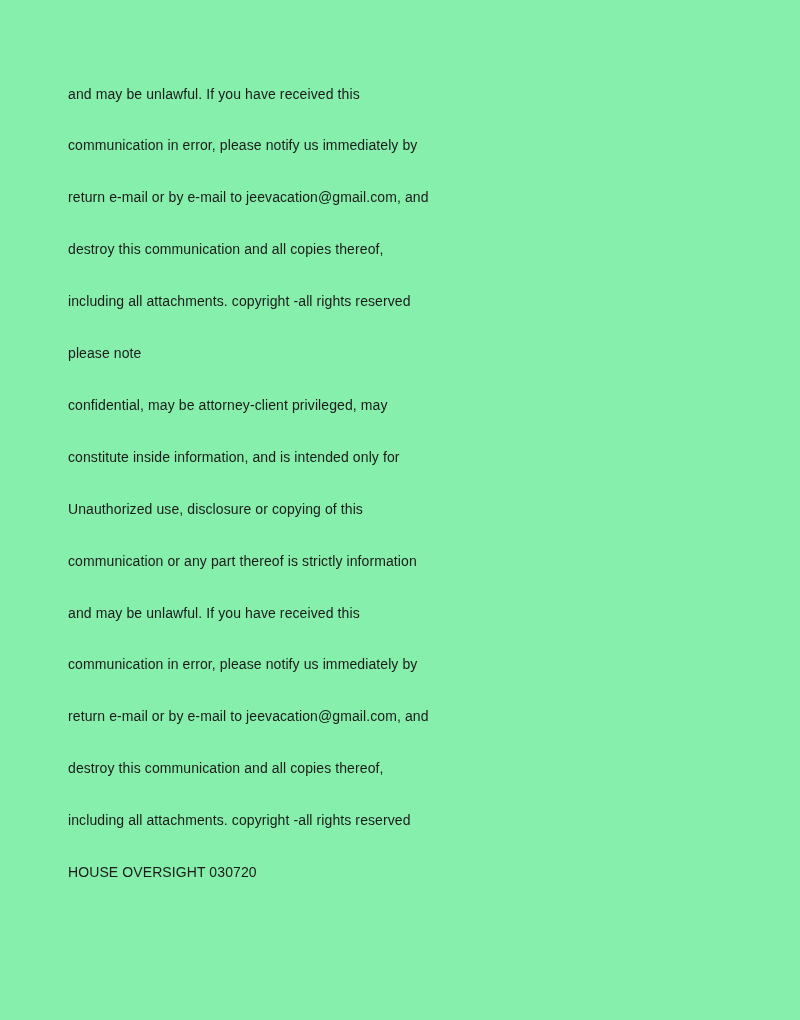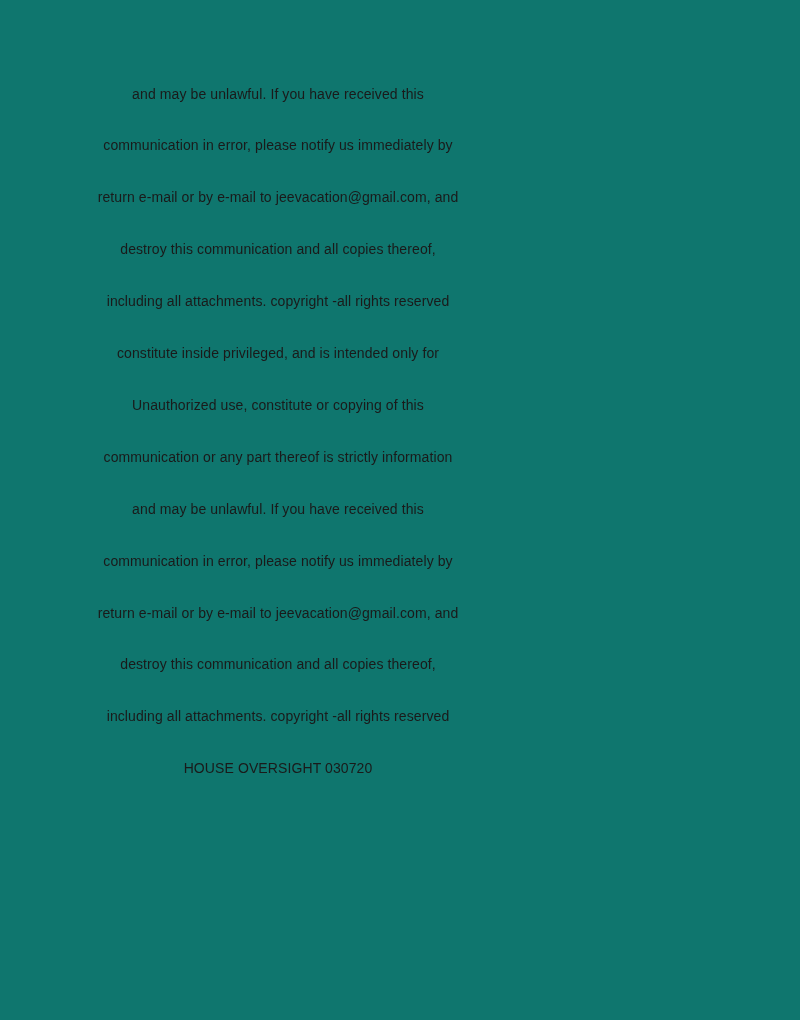--- a/index.html
+++ b/index.html
@@ -13,22 +13,21 @@
     overflow: hidden;
     position: relative;
     font-family: "Liberation Sans", "DejaVu Sans", sans-serif;
   }
   .page {
     position: absolute;
     left: 0;
     top: 0;
     width: 800px;
     height: 1020px;
-    background: #0f766e;
-    text-align: center;
+    background: #86efac;
   }
   .doc-text {
     position: absolute;
     left: 68px;
     top: 51px;
     width: 420px;
     color: #1a1a1a;
     font-size: 14px;
     line-height: 17.3px;
     letter-spacing: 0.1px;
@@ -41,22 +40,24 @@
 </head>
 <body>
 
 <div class="page">
   <div class="doc-text">
     <div class="line">and may be unlawful. If you have received this</div>
     <div class="line">communication in error, please notify us immediately by</div>
     <div class="line">return e-mail or by e-mail to jeevacation@gmail.com, and</div>
     <div class="line">destroy this communication and all copies thereof,</div>
     <div class="line">including all attachments. copyright -all rights reserved</div>
-    <div class="line">constitute inside privileged, and is intended only for</div>
-    <div class="line">Unauthorized use, constitute or copying of this</div>
+    <div class="line">please note</div>
+    <div class="line">confidential, may be attorney-client privileged, may</div>
+    <div class="line">constitute inside information, and is intended only for</div>
+    <div class="line">Unauthorized use, disclosure or copying of this</div>
     <div class="line">communication or any part thereof is strictly information</div>
     <div class="line">and may be unlawful. If you have received this</div>
     <div class="line">communication in error, please notify us immediately by</div>
     <div class="line">return e-mail or by e-mail to jeevacation@gmail.com, and</div>
     <div class="line">destroy this communication and all copies thereof,</div>
     <div class="line">including all attachments. copyright -all rights reserved</div>
     <div class="line">HOUSE OVERSIGHT 030720</div>
   </div>
 </div>
 

